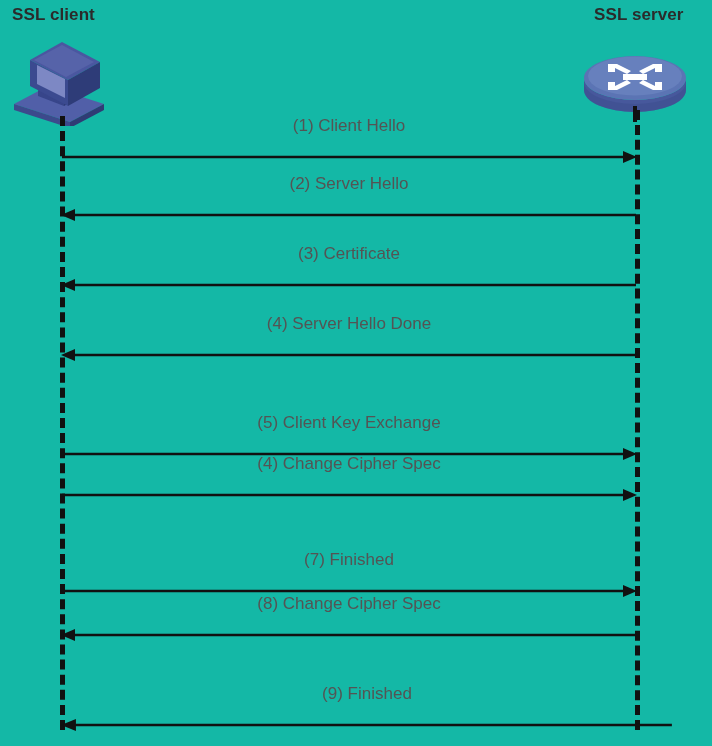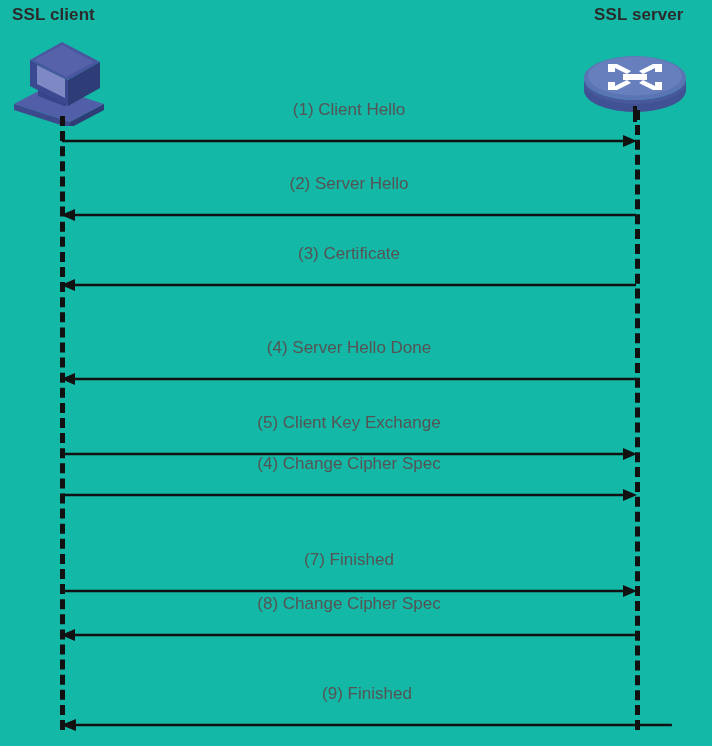--- a/index.html
+++ b/index.html
@@ -130,21 +130,21 @@
       <path d="M6 48 A51 22 0 0 0 108 48 L108 56 A51 22 0 0 1 6 56 Z" fill="#3d4f8e" opacity="0.55"></path>
 
       <rect x="55" y="72" width="4" height="16" fill="#111111"></rect>
     </svg>
   </div>
 
   <div class="lifeline" id="client-lifeline"></div>
   <div class="lifeline" id="server-lifeline"></div>
 
   <div id="messages-host">
-      <div class="message" style="top: 100px; height: 48px;">
+      <div class="message" style="top: 116px; height: 48px;">
         <div class="message-label">(1) Client Hello</div>
         <div class="message-arrow">
           <svg viewBox="0 0 578 14" preserveAspectRatio="none">
             <line y1="7" y2="7" stroke="#111111" stroke-width="2.4" x1="2" x2="566"></line>
             <polygon fill="#111111" points="577,7 563,1 563,13"></polygon>
           </svg>
         </div>
       </div>
       <div class="message" style="top: 174px; height: 48px;">
         <div class="message-label">(2) Server Hello</div>
@@ -157,21 +157,21 @@
       </div>
       <div class="message" style="top: 244px; height: 48px;">
         <div class="message-label">(3) Certificate</div>
         <div class="message-arrow">
           <svg viewBox="0 0 578 14" preserveAspectRatio="none">
             <line y1="7" y2="7" stroke="#111111" stroke-width="2.4" x1="576" x2="12"></line>
             <polygon fill="#111111" points="1,7 15,1 15,13"></polygon>
           </svg>
         </div>
       </div>
-      <div class="message" style="top: 314px; height: 48px; margin-top: 24px;">
+      <div class="message" style="top: 314px; height: 48px;">
         <div class="message-label">(4) Server Hello Done</div>
         <div class="message-arrow">
           <svg viewBox="0 0 578 14" preserveAspectRatio="none">
             <line y1="7" y2="7" stroke="#111111" stroke-width="2.4" x1="576" x2="12"></line>
             <polygon fill="#111111" points="1,7 15,1 15,13"></polygon>
           </svg>
         </div>
       </div>
       <div class="message" style="top: 384px; height: 48px; margin-top: 29px;">
         <div class="message-label">(5) Client Key Exchange</div>

